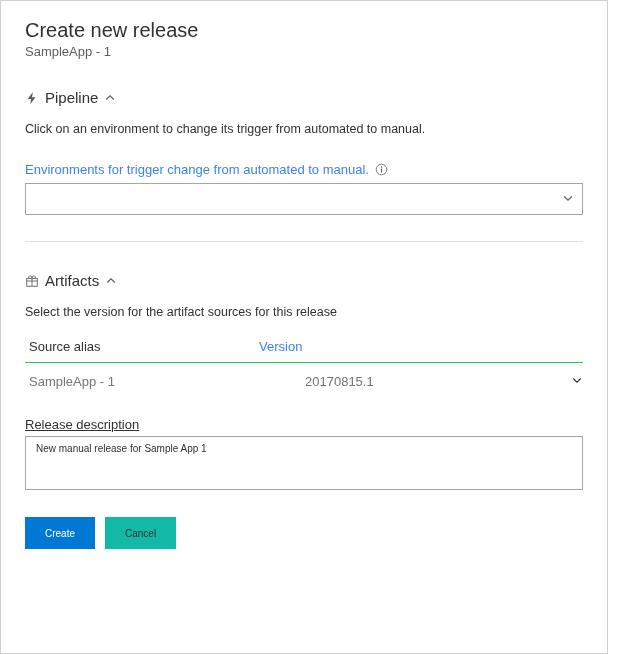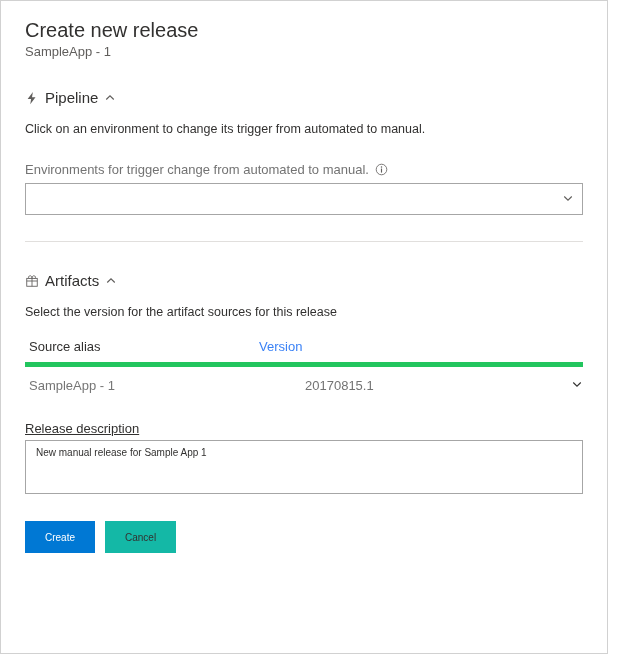--- a/index.html
+++ b/index.html
@@ -78,21 +78,21 @@
   .stage .bolt {
     color: #0078d4;
     display: inline-flex;
   }
   .stage-label {
     font-size: 13px;
     color: #323130;
   }
   .field-label {
     font-size: 13px;
-    color: #737373;
+    color: #3b82f6;
     margin-top: 26px;
     display: flex;
     align-items: center;
     gap: 6px;
   }
   .info-icon {
     color: #605e5c;
     display: inline-flex;
   }
   .dropdown {
@@ -113,21 +113,21 @@
     height: 1px;
     background: #e1dfdd;
     margin-top: 26px;
   }
   .artifacts-table {
     margin-top: 14px;
     width: 100%;
   }
   .art-headers {
     display: flex;
-    border-bottom: 5px solid #22c55e;
+    border-bottom: 1px solid #22c55e;
     padding: 6px 0 8px 4px;
   }
   .art-col-1 { width: 230px; font-size: 13px; color: #323130; }
   .art-col-2 { flex: 1; font-size: 13px; color: #3b82f6; }
   .art-row {
     display: flex;
     align-items: center;
     padding: 10px 0 10px 4px;
   }
   .art-alias {

